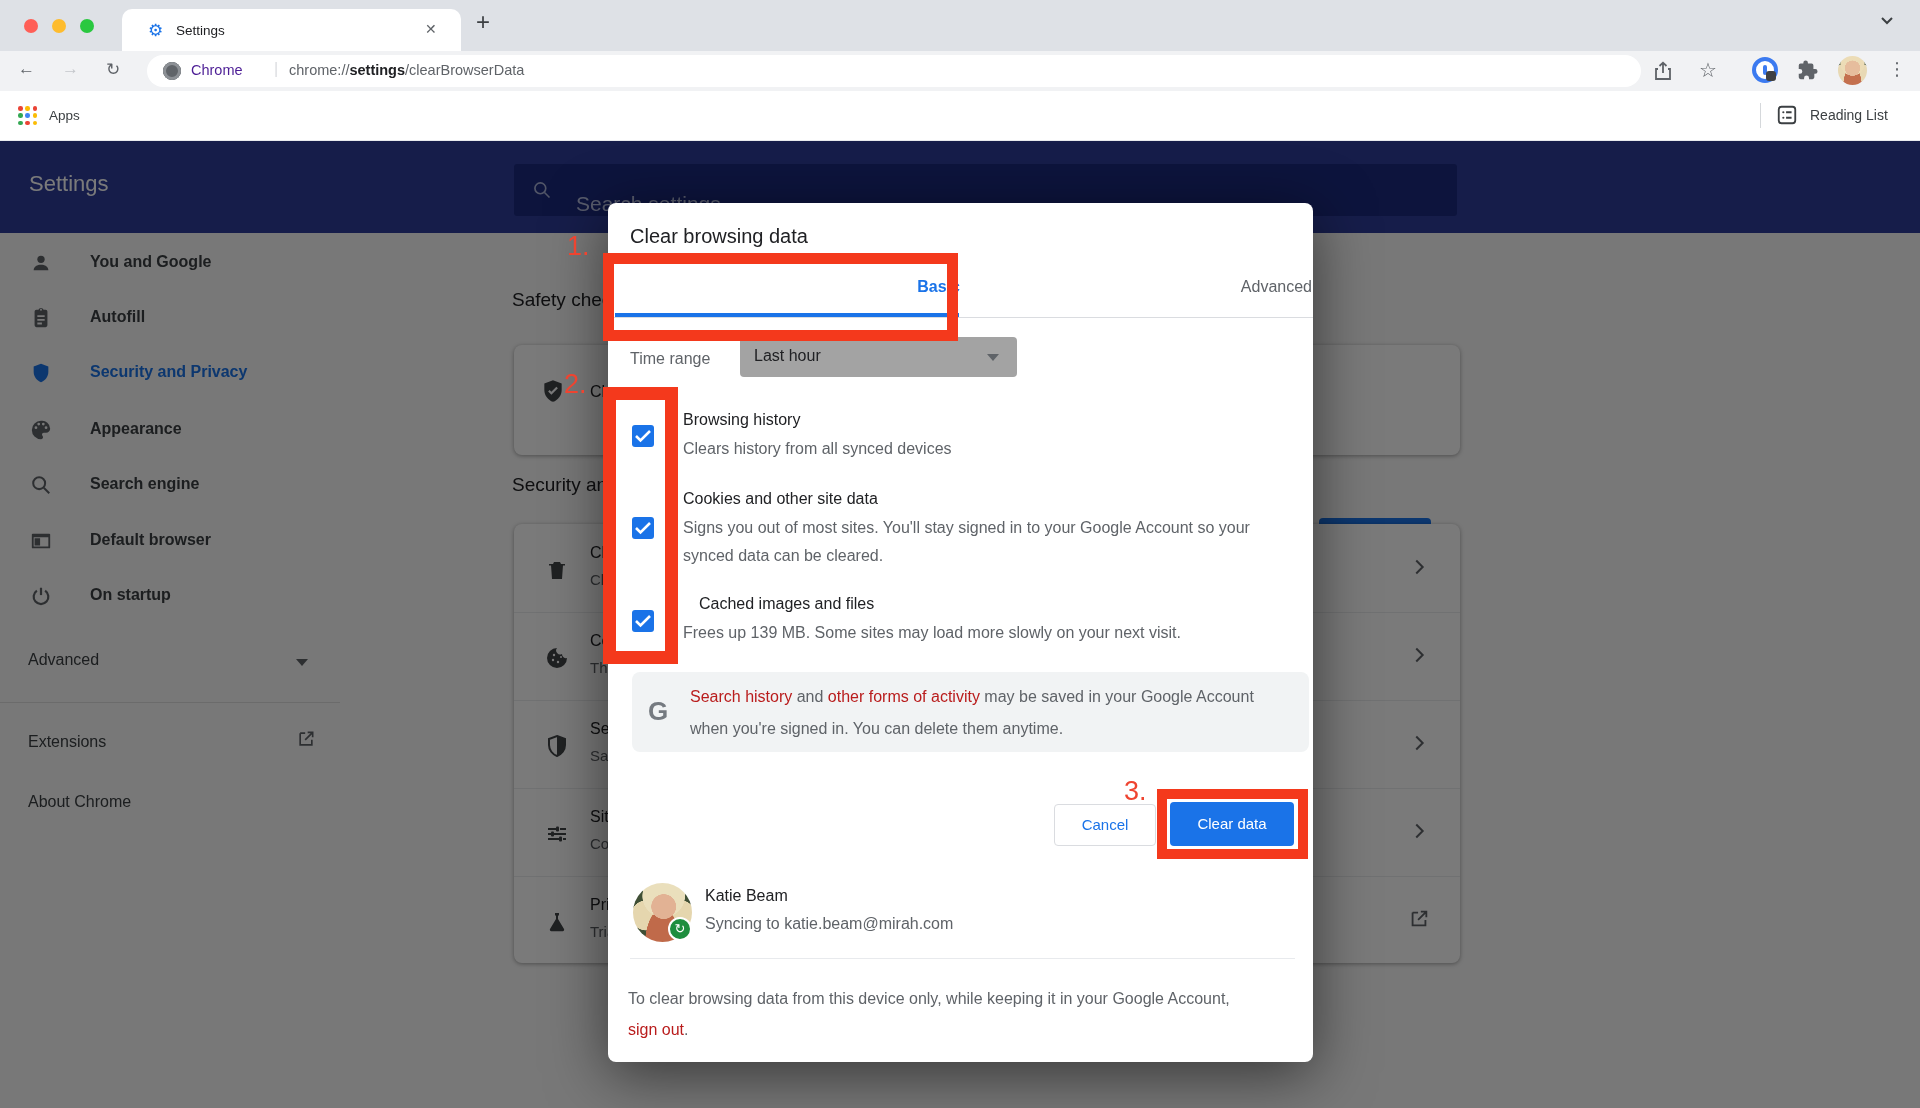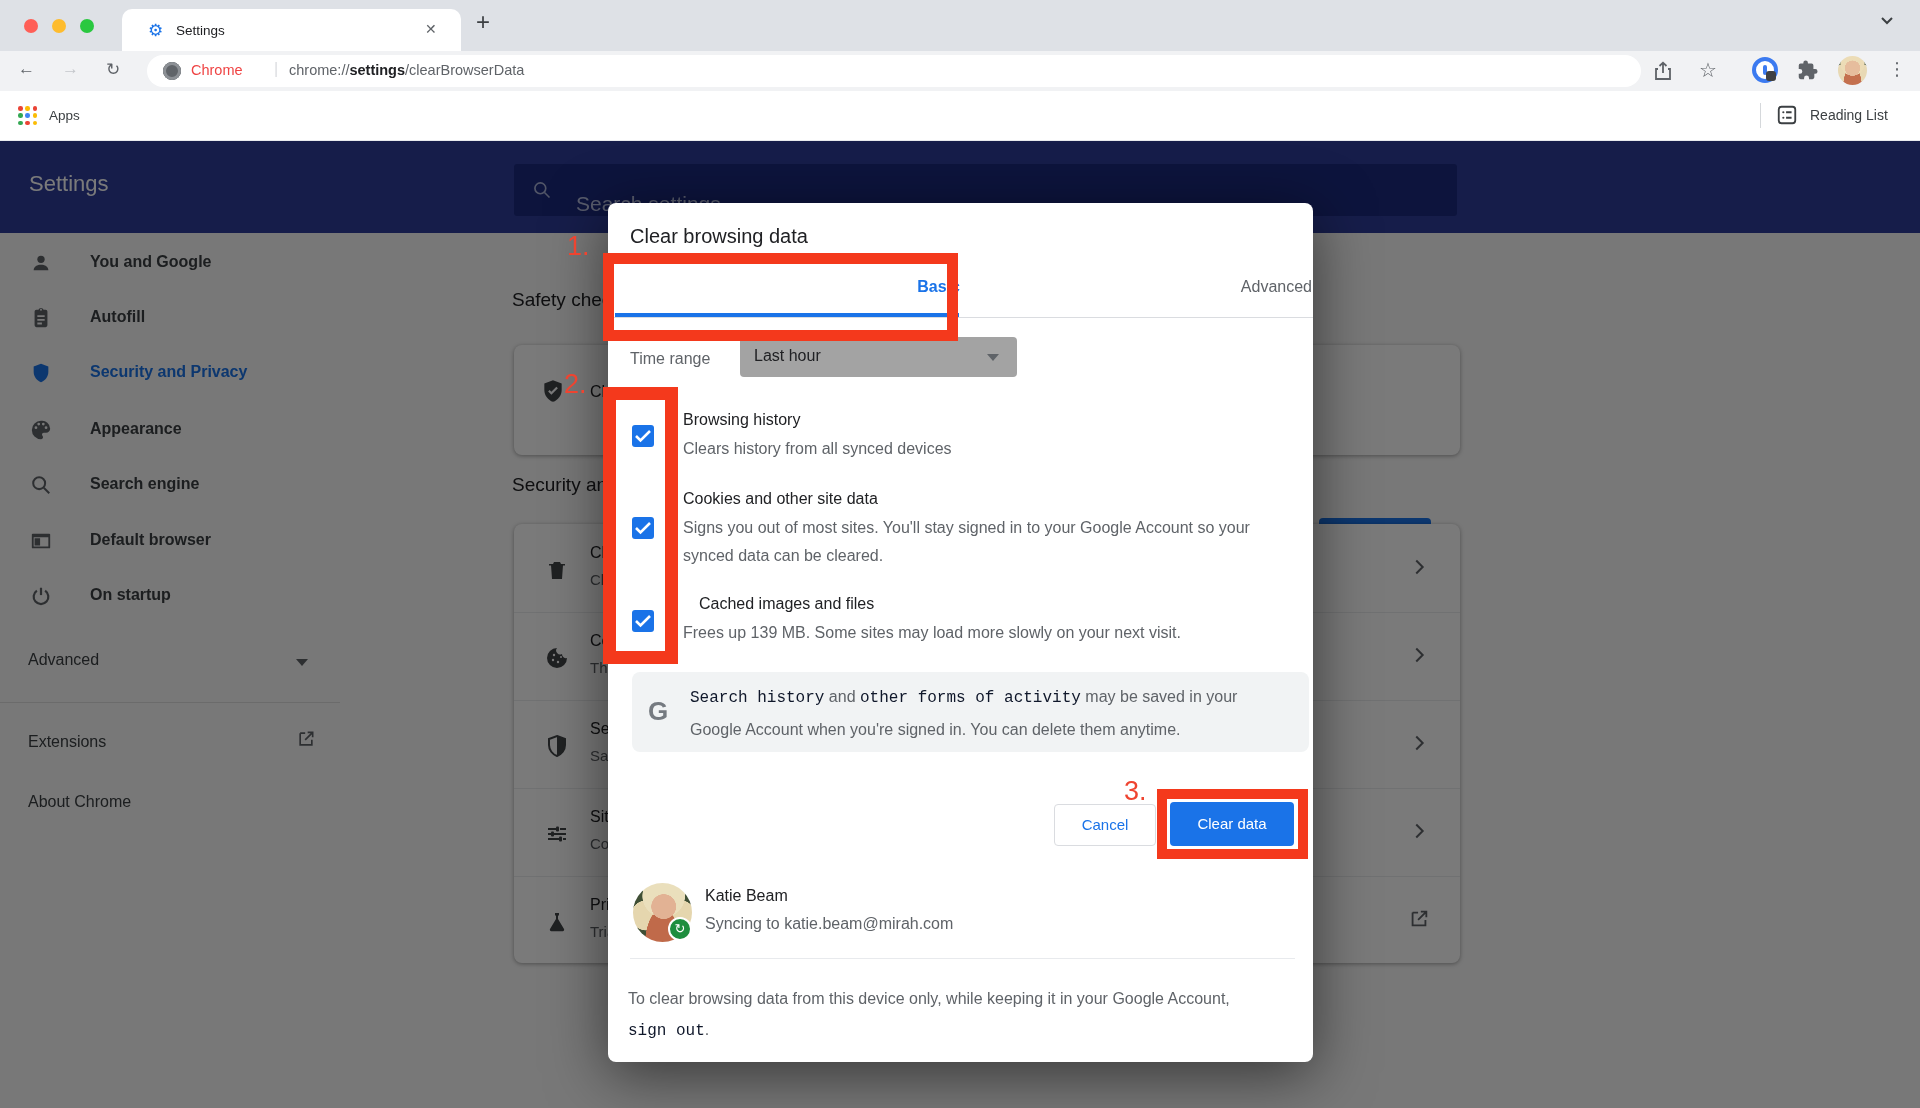--- a/index.html
+++ b/index.html
@@ -18,21 +18,21 @@
   .tab-title { left:54px; top:14px; font-size:13.5px; color:#202124; }
   .tab-close { left:303px; top:12px; font-size:14px; color:#5f6368; cursor:pointer; }
   .newtab { left:476px; top:8px; font-size:24px; color:#3c4043; cursor:pointer; }
   .strip-chevron { left:1880px; top:14px; color:#3c4043; }
 
   .toolbar { left:0; top:51px; width:1920px; height:40px; background:#f1f2f4; }
   .navbtn { top:8px; font-size:17px; color:#5f6368; cursor:pointer; }
   .omnibox { left:147px; top:4px; width:1494px; height:32px; background:#fff; border-radius:16px; }
   .chrome-globe { left:16px; top:7px; width:18px; height:18px; border-radius:50%; background:#606469;
                   box-shadow:inset 0 0 0 3px #8c9095, inset 0 0 0 6px #606469; }
-  .chip-text { left:44px; top:7px; font-size:14.5px; color:#ef4444; }
+  .chip-text { left:44px; top:7px; font-size:14.5px; color:#4c1d95; }
   .chip-sep { left:127px; top:5px; color:#dadce0; font-size:16px; }
   .url { left:142px; top:7px; font-size:14.5px; color:#5f6368; }
   .url b { color:#202124; font-weight:700; }
   .box-icon { color:#5f6368; }
 
   .bookmarks { left:0; top:91px; width:1920px; height:50px; background:#fff; border-bottom:1px solid #e8eaed; }
   .apps-grid { left:18px; top:15px; width:20px; height:20px; display:grid; grid-template-columns:repeat(3,1fr); gap:2px; }
   .apps-grid i { width:4.5px; height:4.5px; border-radius:50%; }
   .apps-label { left:49px; top:17px; font-size:13.5px; color:#3c4043; }
   .bm-sep { left:1760px; top:12px; width:1px; height:25px; background:#d5d8db; }
@@ -97,21 +97,21 @@
   .dropdown .dcaret { position:absolute; right:18px; top:17px; width:0; height:0; border-left:6px solid transparent; border-right:6px solid transparent; border-top:7px solid #5f6368; }
 
   .cbx { position:absolute; left:24px; width:22px; height:22px; background:#1a73e8; border-radius:3px; cursor:pointer; }
   .cbx svg { position:absolute; left:2px; top:3px; }
   .it-title { position:absolute; left:75px; font-size:16px; color:#202124; }
   .it-desc { position:absolute; left:75px; font-size:16px; color:#5f6368; line-height:28px; width:595px; }
 
   .notice { position:absolute; left:24px; top:469px; width:677px; height:80px; background:#f1f3f4; border-radius:8px; }
   .notice .g { position:absolute; left:16px; top:24px; font-size:26px; font-weight:700; color:#757a80; }
   .notice .ntext { position:absolute; left:58px; top:9px; width:580px; font-size:16px; color:#5f6368; line-height:32px; }
-  .link { color:#0f172a; cursor:pointer;font-family:Liberation Mono, monospace; }
+  .link { color:#b91c1c; cursor:pointer; }
 
   .btn-cancel { position:absolute; left:446px; top:601px; width:102px; height:42px; background:#fff;
                 border:1px solid #dadce0; border-radius:4px; color:#1a73e8; font-size:15px; font-weight:500;
                 text-align:center; line-height:40px; cursor:pointer; }
   .btn-clear { position:absolute; left:562px; top:599px; width:124px; height:44px; background:#1a73e8;
                border-radius:4px; color:#fff; font-size:15px; font-weight:500; text-align:center; line-height:44px; cursor:pointer; }
 
   .avatar-lg { position:absolute; left:25px; top:680px; width:59px; height:59px; border-radius:50%;
     background:radial-gradient(circle at 52% 40%, #e2b294 0 26%, transparent 27%),
                radial-gradient(circle at 52% 22%, #eadfbc 0 38%, transparent 39%),

